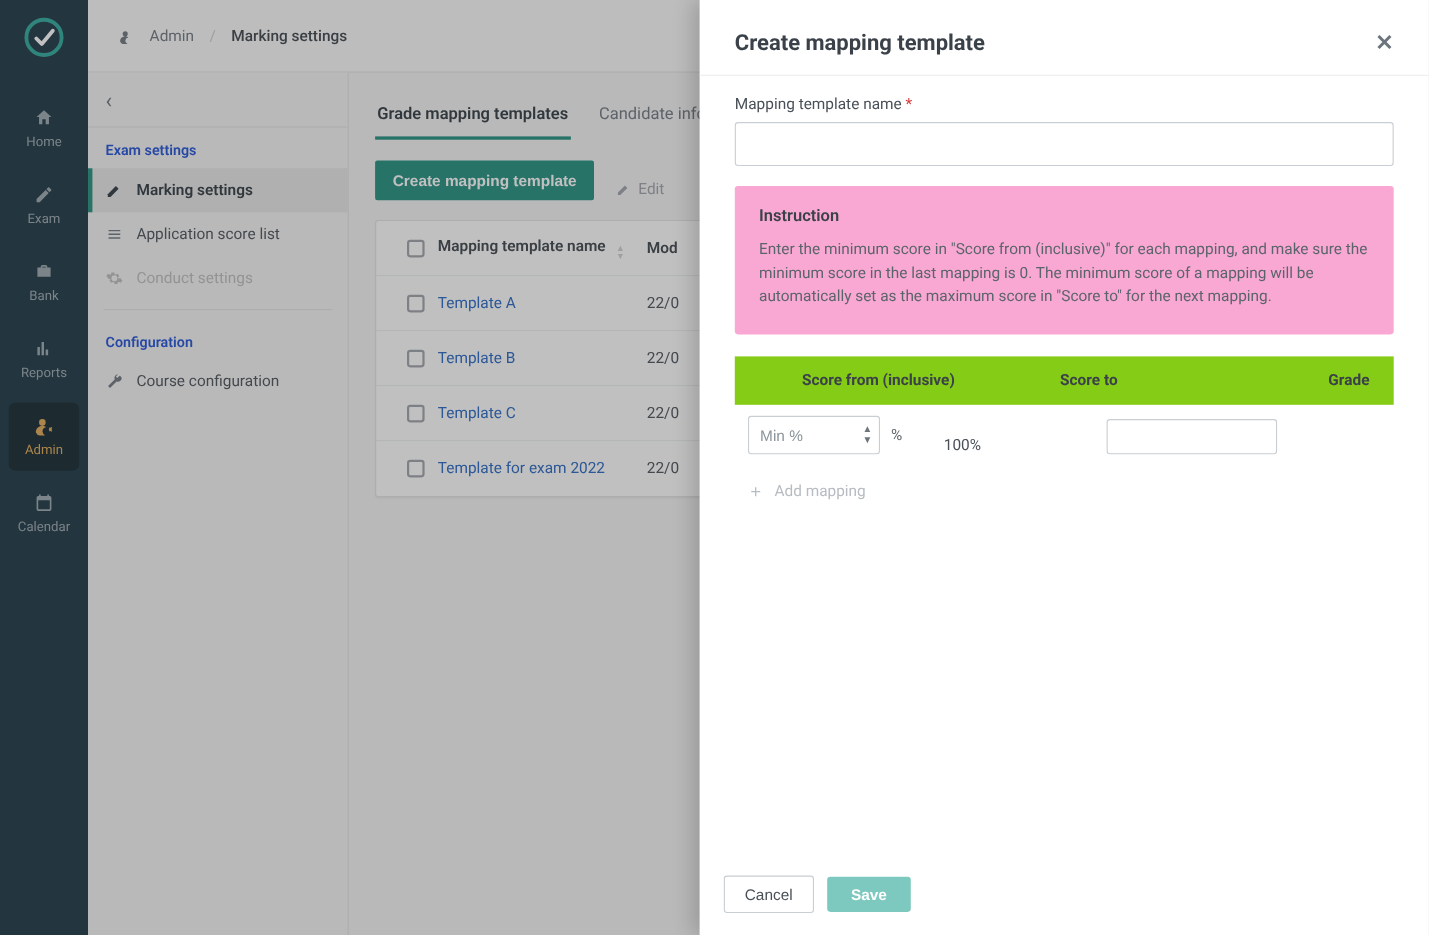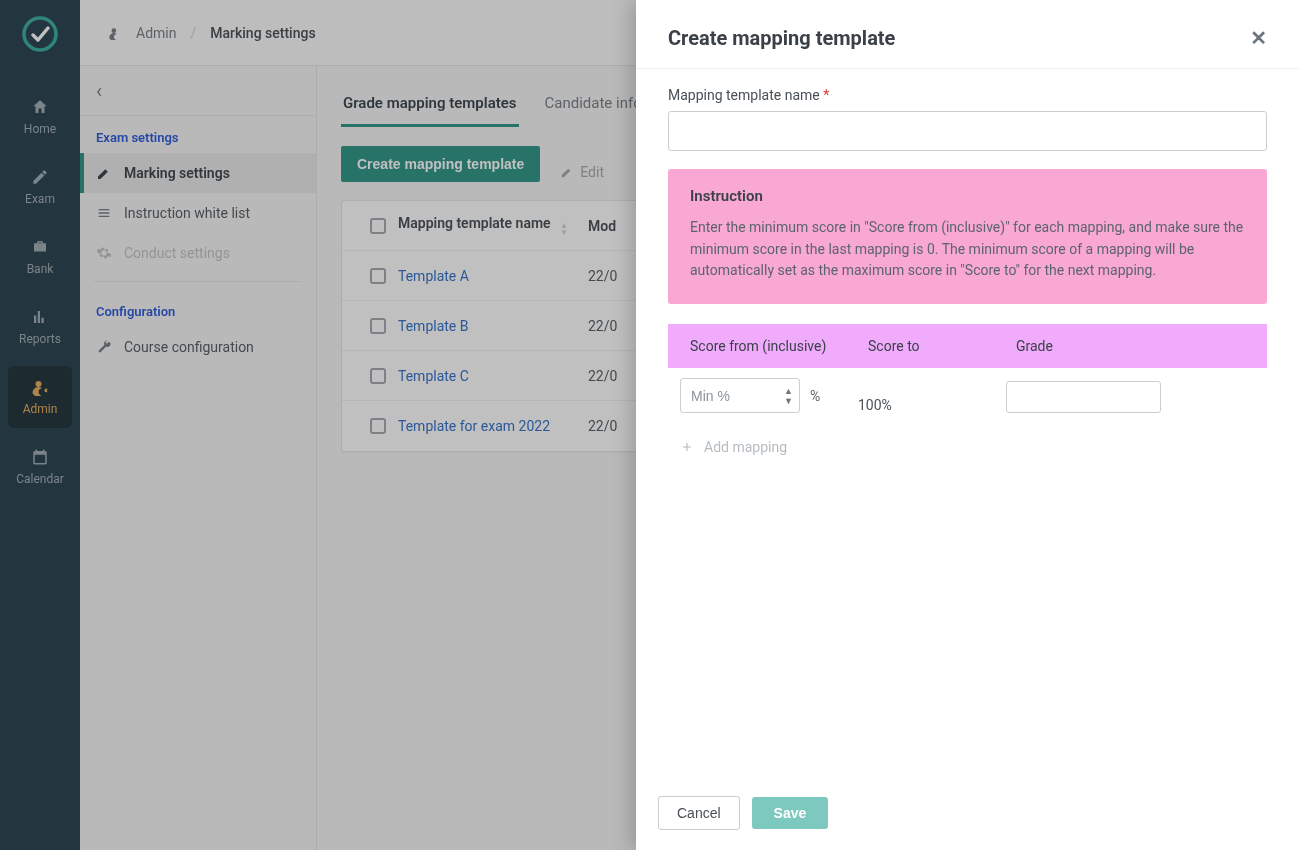--- a/index.html
+++ b/index.html
@@ -134,21 +134,21 @@
   width:100%; height:40px; border:1px solid #c8ced3; border-radius:3px; padding:0 10px; font-size:14px;
 }
 .instruction-box {
   margin-top:18px; background:#f9a8d4; border-radius:3px; padding:18px 22px 22px;
 }
 .instruction-box h4 { font-size:15px; font-weight:600; color:#3a4148; margin-bottom:12px;}
 .instruction-box p { font-size:14px; line-height:1.55; color:#5c646b; }
 
 .map-table { margin-top:20px; }
 .map-head {
-  display:flex; background:#f0abfc; padding:14px 22px; font-weight:400; color:#3a4148;
+  display:flex; background:#84cc16; padding:14px 22px; font-weight:700; color:#3a4148;text-align:right;
 }
 .col-from { width:178px; }
 .col-to { width:148px; }
 .col-grade { flex:1; }
 .map-row {
   display:flex; align-items:flex-end; padding:10px 12px;
 }
 .spin-wrap {
   position:relative; width:120px; height:35px; border:1px solid #c8ced3; border-radius:3px;
   display:flex; align-items:center;
@@ -247,21 +247,21 @@
   <div class="side-link active">
     <svg viewBox="0 0 24 24">
         <path d="M3 17.25V21h3.75l11-11-3.75-3.75-11 11z"></path>
       </svg>
     <span>Marking settings</span>
   </div>
   <div class="side-link">
     <svg viewBox="0 0 24 24">
         <path d="M4 6h16v2H4zM4 11h16v2H4zM4 16h16v2H4z"></path>
       </svg>
-    <span>Instruction white list</span>
+    <span>Application score list</span>
   </div>
   <div class="side-link disabled">
     <svg viewBox="0 0 24 24">
         <path d="M12 8a4 4 0 100 8 4 4 0 000-8zm9 4a7 7 0 01-.1 1.2l2 1.6-2 3.4-2.4-1a7 7 0 01-2 .1l-.4 2.6h-4l-.4-2.6a7 7 0 01-2-.1l-2.4 1-2-3.4 2-1.6A7 7 0 013 12a7 7 0 01.1-1.2l-2-1.6 2-3.4 2.4 1a7 7 0 012-.1L7.9 4h4l.4 2.6a7 7 0 012 .1l2.4-1 2 3.4-2 1.6c.1.4.3.8.3 1.3z"></path>
       </svg>
     <span>Conduct settings</span>
   </div>
   <div class="side-divider"></div>
   <div class="side-section-title">Configuration</div>
   <div class="side-link">

